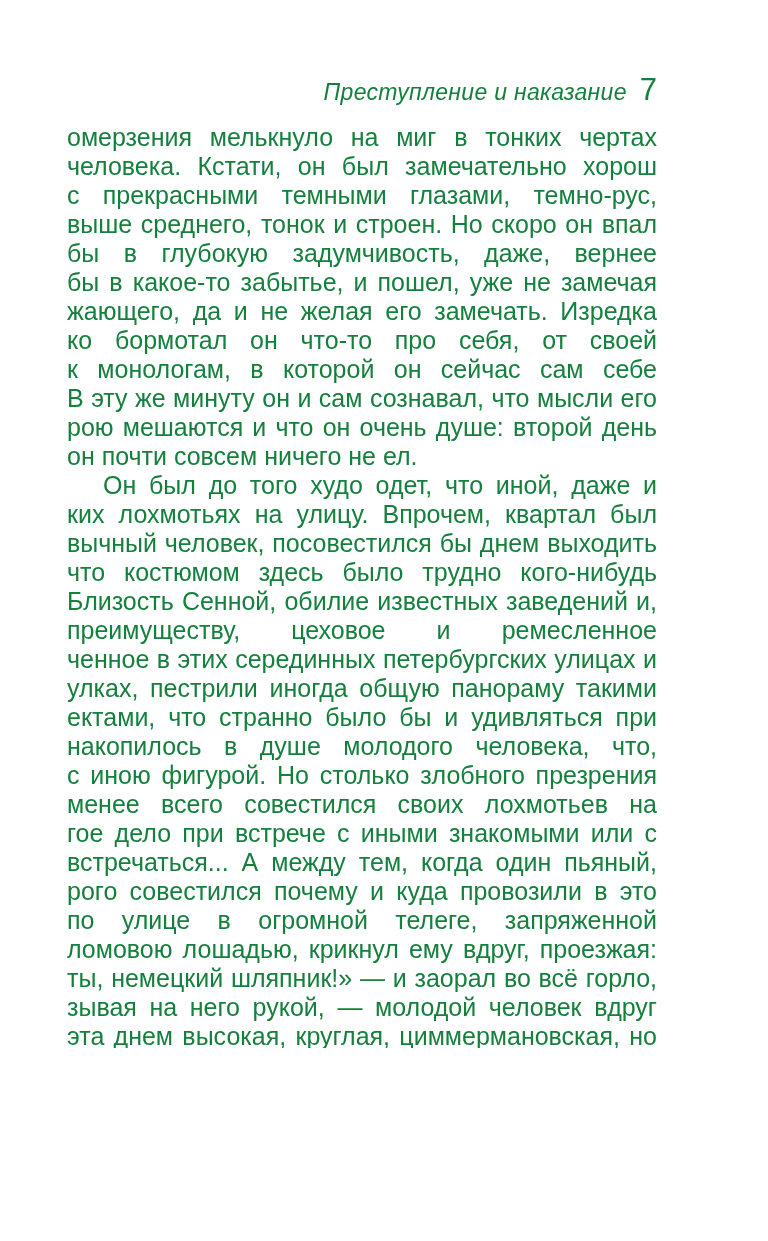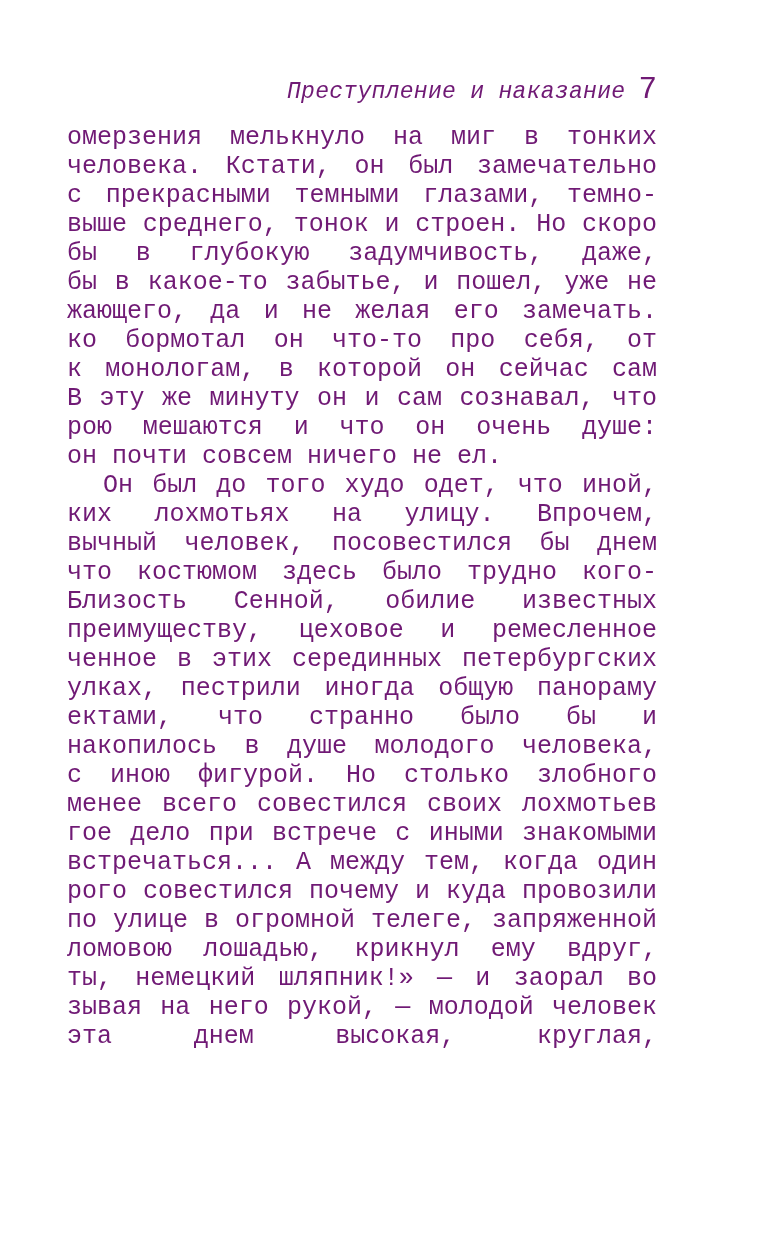--- a/index.html
+++ b/index.html
@@ -6,22 +6,22 @@
     margin: 0;
     padding: 0;
     background: #ffffff;
   }
   .page {
     position: relative;
     width: 768px;
     height: 1048px;
     background: #ffffff;
     overflow: hidden;
-    font-family: Liberation Mono, monospace;
-    color: #701a75;
+    font-family: Liberation Sans, sans-serif;
+    color: #15803d;
   }
   .header {
     position: absolute;
     top: 72px;
     left: 0;
     right: 111px;
     display: flex;
     justify-content: flex-end;
     align-items: baseline;
     gap: 13px;

